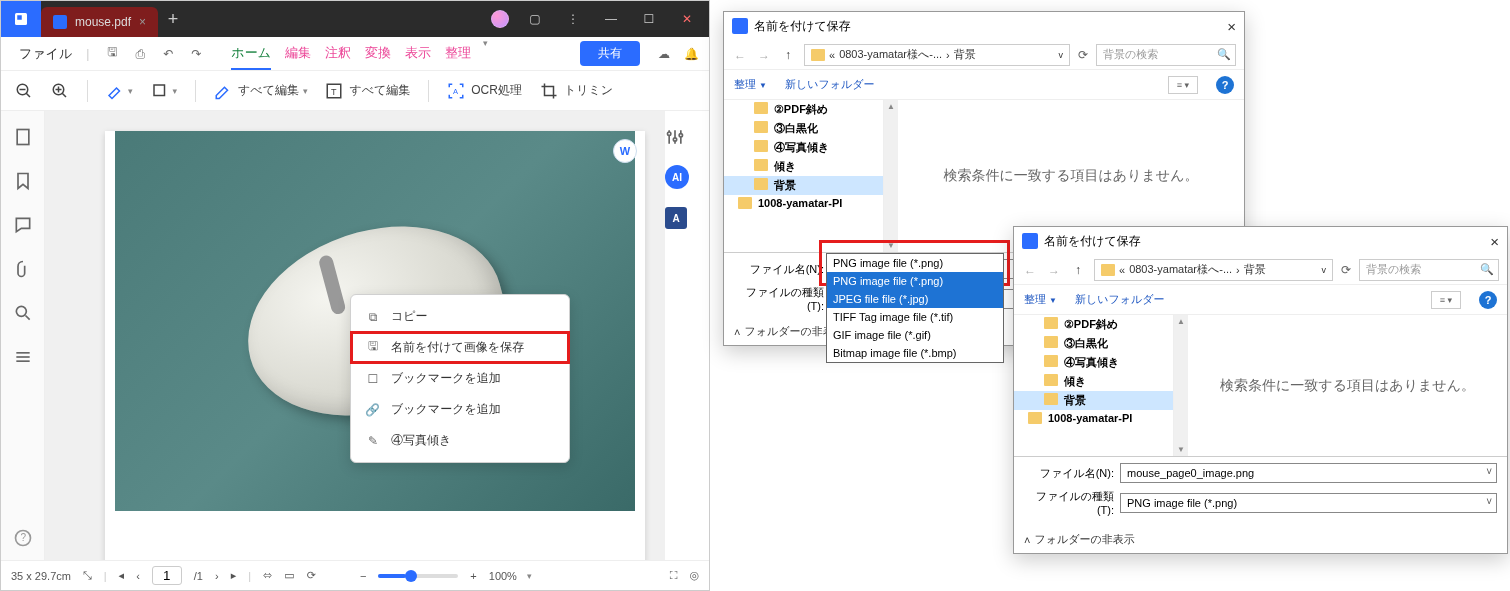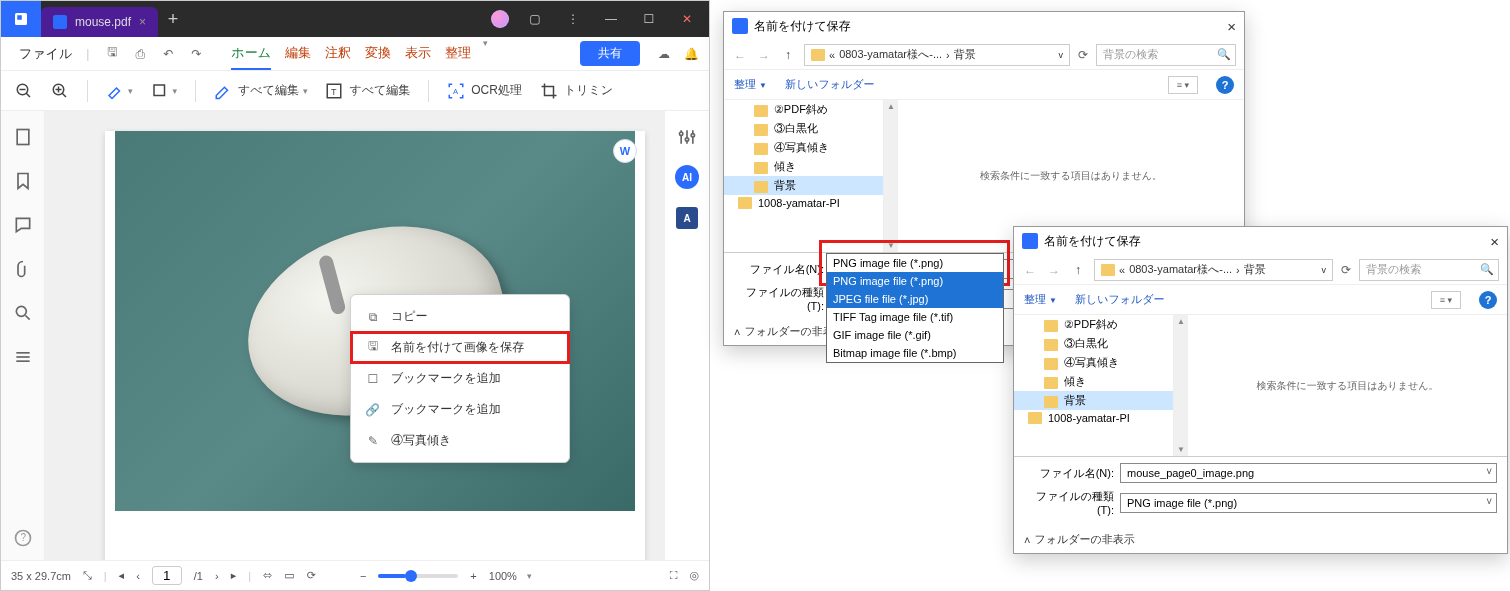--- a/index.html
+++ b/index.html
@@ -3,56 +3,56 @@
 <meta charset="utf-8">
 <style>
 * { margin: 0; padding: 0; box-sizing: border-box; font-family: "Segoe UI", "Meiryo", sans-serif; }
 body { width: 1510px; height: 591px; background: #fff; position: relative; overflow: hidden; font-size: 12px; }
 
 
 .app { position: absolute; left: 0; top: 0; width: 710px; height: 591px; background: #fff; border: 1px solid #ccc; display: flex; flex-direction: column; }
 .titlebar { height: 36px; background: #2b2b2b; display: flex; align-items: center; color: #ddd; }
 .app-icon { width: 40px; height: 36px; display: flex; align-items: center; justify-content: center; background: #2b6cff; }
 .app-icon svg { width: 18px; height: 18px; }
-.tab { background: #4c1d95; height: 30px; margin-top: 6px; padding: 0 12px; display: flex; align-items: center; gap: 8px; border-radius: 6px 6px 0 0; max-width: 200px; }
+.tab { background: #7f1d1d; height: 30px; margin-top: 6px; padding: 0 12px; display: flex; align-items: center; gap: 8px; border-radius: 6px 6px 0 0; max-width: 200px; }
 .tab .doc-ico { width: 14px; height: 14px; background: #2b6cff; border-radius: 2px; }
 .tab .x { margin-left: auto; color: #999; cursor: pointer; }
 .tab-plus { width: 30px; text-align: center; color: #ccc; font-size: 18px; }
 .title-right { margin-left: auto; display: flex; align-items: center; gap: 14px; padding-right: 10px; }
 .avatar { width: 18px; height: 18px; border-radius: 50%; background: radial-gradient(circle at 30% 30%, #ff9ad6, #c395ff); border: 1px solid #fff3; }
 .wincontrol { width: 24px; height: 24px; display: flex; align-items: center; justify-content: center; color: #ccc; }
 .wincontrol.close { color: #ff6b6b; }
 
 .menubar { height: 34px; display: flex; align-items: center; border-bottom: 1px solid #eee; padding: 0 10px; gap: 6px; }
 .file-menu { font-size: 13px; color: #333; padding: 4px 8px; }
 .qat { display: flex; gap: 10px; margin-left: 8px; color: #666; }
 .qat span { width: 18px; height: 18px; display: flex; align-items: center; justify-content: center; }
 .menutabs { display: flex; gap: 14px; margin-left: 20px; font-size: 13px; }
-.menutab { color: #c2410c; padding: 6px 0; }
+.menutab { color: #ec4899; padding: 6px 0; }
 .menutab.active { color: #15803d; border-bottom: 2px solid #2b6cff; }
 .share-btn { margin-left: auto; background: #2b6cff; color: #fff; padding: 4px 18px; border-radius: 4px; font-size: 12px; }
 .menutrailing { display: flex; gap: 14px; margin-left: 12px; color: #666; }
 
 .toolbar { height: 40px; display: flex; align-items: center; gap: 18px; padding: 0 14px; border-bottom: 1px solid #eee; color: #444; font-size: 12px; }
 .toolbar .sep { width: 1px; height: 22px; background: #ddd; }
 .tb { display: flex; align-items: center; gap: 6px; }
 .tb svg, .tb .ico { width: 18px; height: 18px; }
 .dd { font-size: 9px; color: #888; margin-left: -2px; }
 
 .workarea { flex: 1; display: flex; min-height: 0; }
 .leftpanel { width: 44px; background: #fafafa; border-right: 1px solid #eee; display: flex; flex-direction: column; align-items: center; padding-top: 16px; gap: 24px; color: #666; }
 .leftpanel .lp { width: 20px; height: 20px; display: flex; align-items: center; justify-content: center; }
 .leftpanel .help { margin-top: auto; margin-bottom: 12px; }
 .canvas { flex: 1; background: #f0f0f0; position: relative; overflow: hidden; }
 .page { position: absolute; left: 60px; top: 20px; width: 540px; height: 500px; background: #fff; box-shadow: 0 2px 6px rgba(0,0,0,.15); }
 .page-img { position: absolute; left: 10px; top: 0; width: 520px; height: 380px; background: linear-gradient(135deg, #4a7a78 0%, #5a8a88 50%, #3a6a68 100%); display: flex; align-items: center; justify-content: center; }
 .mouse-shape { width: 260px; height: 180px; background: radial-gradient(ellipse at 35% 30%, #f5f5f0 0%, #ddddd5 50%, #c8c8c0 100%); border-radius: 60% 55% 50% 55%; transform: rotate(-15deg); box-shadow: inset -8px -8px 20px rgba(0,0,0,.15), 4px 6px 12px rgba(0,0,0,.3); position: relative; }
 .mouse-shape::before { content:""; position:absolute; left:35%; top:8%; width:14px; height:60px; background:#999; border-radius:7px; }
 .word-badge { position: absolute; right: 8px; top: 8px; width: 24px; height: 24px; border-radius: 50%; background: #fff; border: 1px solid #cde; display: flex; align-items: center; justify-content: center; color: #2b6cff; font-weight: bold; font-size: 11px; }
-.rightpanel { width: 44px; display: flex; flex-direction: column; align-items: center; padding-top: 16px; gap: 18px; color: #666; }
+.rightpanel { width: 44px; display: flex; flex-direction: column; padding-top: 16px; gap: 18px; color: #666; }
 .ai-badge { width: 24px; height: 24px; border-radius: 50%; background: #2b6cff; color: #fff; display: flex; align-items: center; justify-content: center; font-size: 10px; font-weight: bold; }
 .azw-badge { width: 22px; height: 22px; background: #2a4b8d; color: #fff; display: flex; align-items: center; justify-content: center; font-size: 10px; font-weight: bold; border-radius: 3px; }
 
 .statusbar { height: 30px; border-top: 1px solid #eee; display: flex; align-items: center; padding: 0 10px; gap: 12px; color: #555; font-size: 11px; }
 .pager-input { width: 30px; text-align: center; border: 1px solid #ccc; border-radius: 3px; padding: 1px; }
 .zoom-slider { width: 80px; height: 4px; background: #ddd; border-radius: 2px; position: relative; }
 .zoom-slider::before { content:""; position:absolute; left:0; top:0; width:35%; height:100%; background:#2b6cff; border-radius:2px; }
 .zoom-slider::after { content:""; position:absolute; left:33%; top:-4px; width:12px; height:12px; background:#2b6cff; border-radius:50%; }
 
 
@@ -74,26 +74,26 @@
 .fol-ico { width: 14px; height: 12px; background: #f5cb6a; border-radius: 1px; border-top: 3px solid #f5cb6a; }
 .srch { width: 140px; border: 1px solid #ccc; height: 22px; padding: 0 6px; font-size: 11px; color: #999; display: flex; align-items: center; position: relative; }
 .srch .mg { position: absolute; right: 4px; top: 3px; color: #666; }
 .cmdrow { height: 30px; display: flex; align-items: center; padding: 0 10px; gap: 18px; border-bottom: 1px solid #eee; font-size: 11px; }
 .cmdlink { color: #2159c2; cursor: pointer; }
 .cmdlink .dd2 { margin-left: 3px; font-size: 8px; }
 .viewbtn { margin-left: auto; width: 30px; height: 18px; border: 1px solid #ccc; display: flex; align-items: center; justify-content: center; font-size: 9px; color: #666; }
 .help-q { width: 18px; height: 18px; border-radius: 50%; background: #1e73d4; color: #fff; display: flex; align-items: center; justify-content: center; font-size: 11px; font-weight: bold; }
 .dlg-body { flex: 1; display: flex; min-height: 0; }
 .dlg-tree { width: 160px; border-right: 1px solid #eee; overflow-y: auto; font-size: 11px; }
-.dlg-tree .ti { display: flex; align-items: flex-end; gap: 6px; padding: 2px 4px 2px 30px; position: relative; }
+.dlg-tree .ti { display: flex; align-items: flex-start; gap: 6px; padding: 2px 4px 2px 30px; position: relative; font-weight: bold; }
 .dlg-tree .ti.sel { background: #cde6ff; }
 .dlg-tree .ti .fol-ico { flex-shrink: 0; }
 .tree-scroll { width: 14px; background: #f0f0f0; display: flex; flex-direction: column; align-items: center; justify-content: space-between; padding: 2px 0; }
 .tree-scroll span { font-size: 8px; color: #888; }
-.dlg-main { flex: 1; display: flex; align-items: center; justify-content: center; color: #666; font-size: 10px; }
+.dlg-main { flex: 1; display: flex; align-items: center; justify-content: center; color: #666; font-size: 14px; }
 .dlg-bottom { border-top: 1px solid #ccc; padding: 6px 10px; display: flex; flex-direction: column; gap: 6px; font-size: 11px; }
 .frow { display: flex; align-items: center; gap: 6px; }
 .frow label { width: 90px; text-align: right; }
 .frow .field { flex: 1; border: 1px solid #888; height: 20px; padding: 0 6px; display: flex; align-items: center; background: #fff; position: relative; }
 .frow .field .caret { position: absolute; right: 4px; top: 2px; font-size: 10px; color: #555; }
 .hidef { display: flex; align-items: center; gap: 4px; font-size: 11px; color: #333; cursor: pointer; }
 .btnrow { display: flex; gap: 10px; justify-content: flex-end; margin-top: 4px; }
 .dlgbtn { min-width: 70px; padding: 3px 12px; border: 1px solid #999; background: #f4f4f4; font-size: 11px; text-align: center; }
 
 

